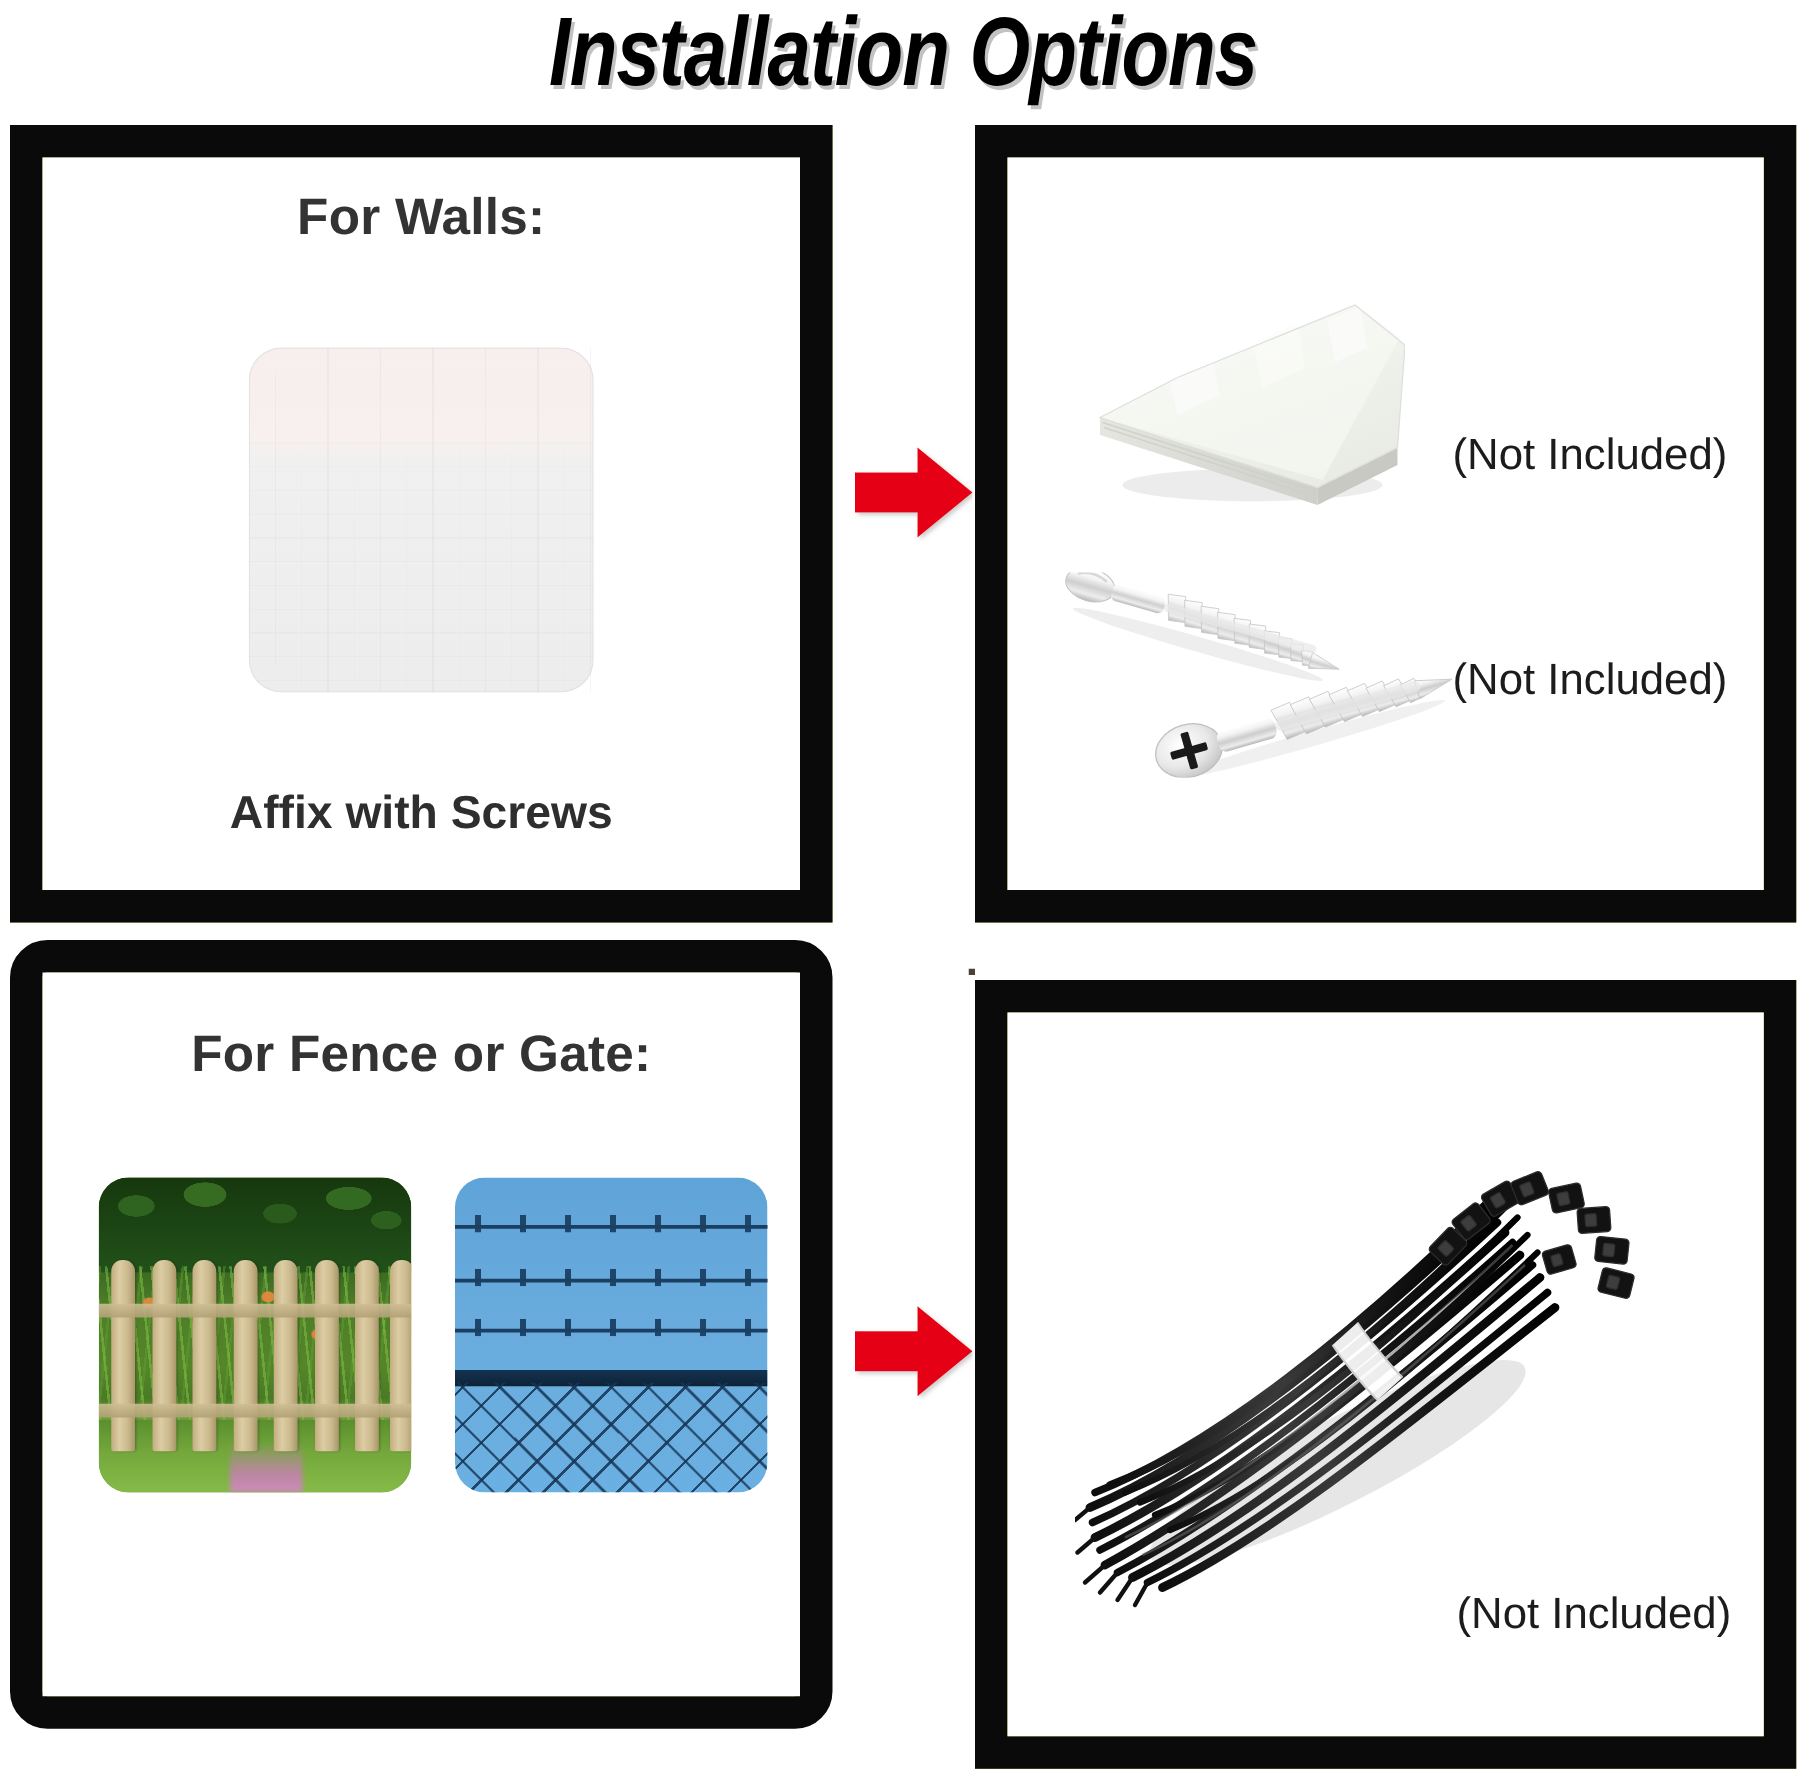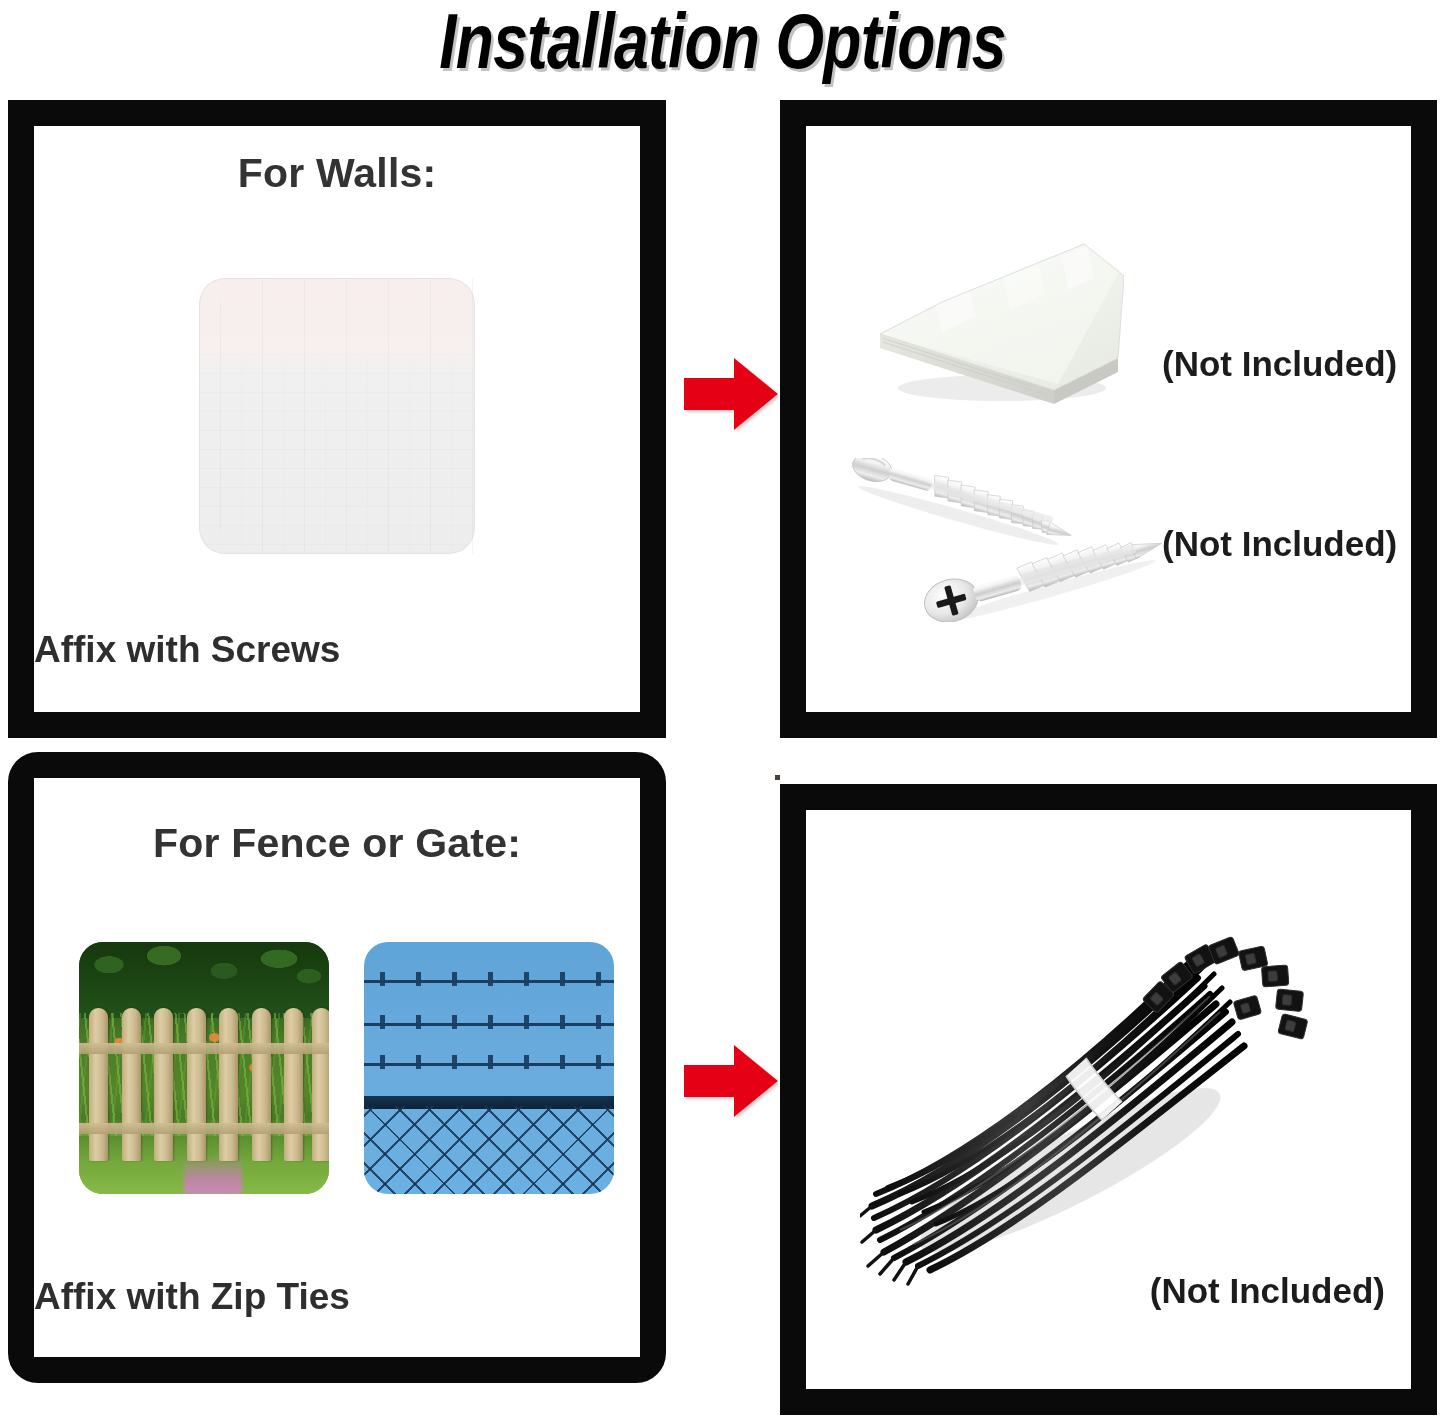--- a/index.html
+++ b/index.html
@@ -66,33 +66,33 @@
     font-weight: bold;
     color: #333333;
     letter-spacing: 0.2px;
   }
   #heading-walls { top: 24px; }
   #heading-fence { top: 42px; }
 
   .panel-caption {
     position: absolute;
     left: 0; right: 0;
-    text-align: left;
+    text-align: center;
     font-size: 37px;
     font-weight: bold;
     color: #2e2e2e;
     line-height: 52px;
   }
   #caption-walls  { bottom: 36px; }
   #caption-fence  { bottom: 34px; }
 
   .not-included {
     position: absolute;
     font-size: 35px;
-    font-weight: bold;
+    font-weight: normal;
     color: #1c1c1c;
     white-space: nowrap;
   }
   #ni-tape   { left: 356px; top: 218px; }
   #ni-screws { left: 356px; top: 398px; }
   #ni-zip    { right: 26px; bottom: 78px; }
 
   
   .red-arrow {
     position: absolute;
@@ -474,21 +474,20 @@
           <div class="barb" style="top:15%;"></div>
           <div class="barbrow" style="top:29%;"></div>
           <div class="barb" style="top:32%;"></div>
           <div class="barbrow" style="top:45%;"></div>
           <div class="barb" style="top:48%;"></div>
           <div class="toprail" style="top:61%;"></div>
           <div class="mesh" style="top:65%;"></div>
         </div>
       </div>
 
-      <div class="panel-caption" id="caption-fence">Affix with Zip Ties</div>
     </div>
   </div>
 
   <svg class="red-arrow" id="arrow-bottom" viewBox="0 0 94 78">
     <polygon points="0,23 50,23 50,3 94,39 50,75 50,55 0,55" fill="#e60012" filter="url(#ashadow)"></polygon>
   </svg>
 
   <div class="speck" style="left:775px; top:775px;"></div>
 
   <div class="panel" id="panel-zipties">

